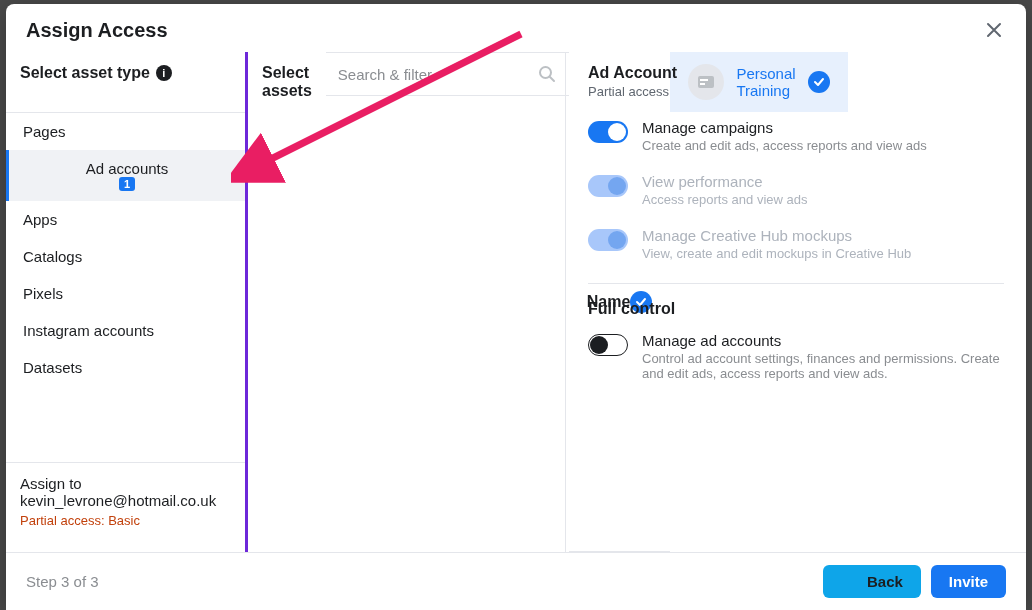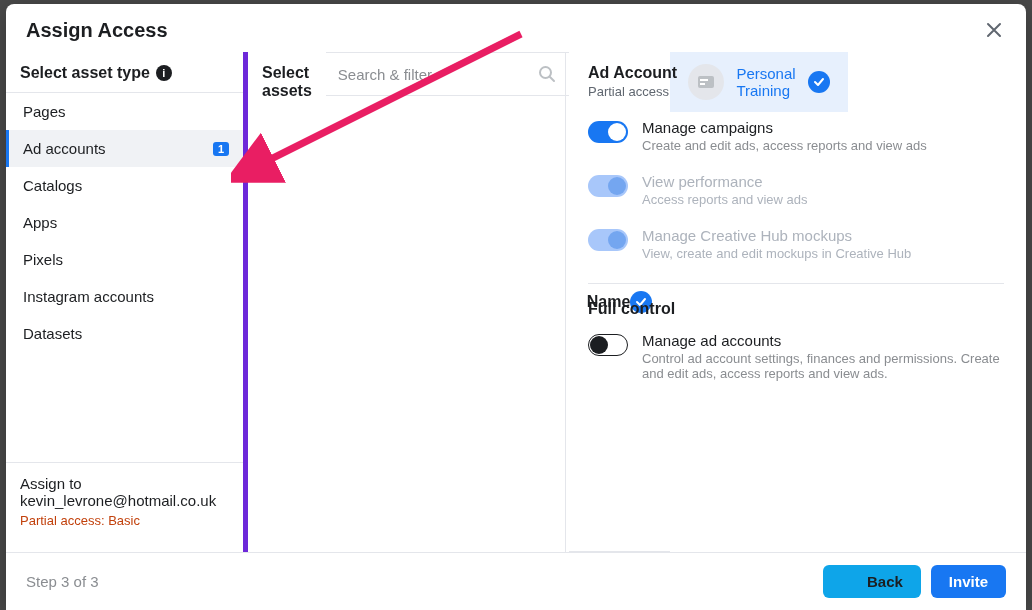--- a/index.html
+++ b/index.html
@@ -7,26 +7,26 @@
   .modal {
     position: absolute; top: 4px; left: 6px; right: 6px; bottom: 0;
     background: #fff; border-radius: 8px 8px 0 0; box-shadow: 0 4px 24px rgba(0,0,0,.3);
     display: flex; flex-direction: column;
   }
   .modal-header { display: flex; align-items: center; justify-content: space-between; padding: 14px 20px 10px 20px; }
   .modal-title { font-size: 20px; font-weight: 700; color: #1c1e21; }
   .close-btn { width: 24px; height: 24px; display:flex; align-items:center; justify-content:center; cursor:pointer; color:#606770; font-size:20px; }
   .modal-body { flex: 1; display: flex; border-top: 0 solid #e4e6eb; overflow:hidden; }
   
-  .col-left { width: 242px; display:flex; flex-direction:column; border-right:5px solid #6d28d9; }
+  .col-left { width: 242px; display:flex; flex-direction:column; border-right:3px solid #6d28d9;gap:20px; }
   .col-left-header { padding: 12px 14px 10px; font-size:16px; font-weight:700; color:#1c1e21; display:flex; align-items:center; gap:6px;}
   .info-icon { width:16px; height:16px; border-radius:50%; background:#1c1e21; color:#fff; font-size:11px; font-weight:700; display:inline-flex; align-items:center; justify-content:center; }
   .asset-type-list { border-top:1px solid #e4e6eb; }
   .asset-type-item { padding: 10px 14px; font-size:15px; color:#1c1e21; cursor:pointer; display:flex; align-items:center; justify-content:space-between; border-left:3px solid transparent; }
-  .asset-type-item.selected { background:#f0f2f5; border-left:3px solid #1877f2; }
+  .asset-type-item.selected { background:#f0f2f5; border-left:3px solid #1877f2;flex-direction:column; }
   .badge { background:#1877f2; color:#fff; font-size:11px; font-weight:700; padding:1px 5px; border-radius:3px; }
   .assignee-box { margin-top:auto; border-top:1px solid #e4e6eb; padding:12px 14px 24px; }
   .assignee-label { font-size:15px; color:#1c1e21; }
   .assignee-email { font-size:15px; color:#1c1e21; word-break:break-all; }
   .assignee-access { font-size:13px; color:#c2410c; margin-top:4px; }
   
   .col-mid { width: 318px; border-right:1px solid #e4e6eb; display:flex; flex-direction:row; }
   .col-mid-header { padding:12px 14px 10px; font-size:16px; font-weight:700; color:#1c1e21; }
   .search-row { border-top:1px solid #e4e6eb; border-bottom:1px solid #e4e6eb; display:flex; align-items:center; padding:0 12px; height:44px; }
   .search-input { flex:1; border:none; outline:none; font-size:15px; color:#1c1e21; background:transparent; }
@@ -87,24 +87,24 @@
       </div>
       <div class="asset-type-list" id="asset-type-list">
           <div class="asset-type-item">
             <span>Pages</span>
           </div>
           <div class="asset-type-item selected">
             <span>Ad accounts</span>
             <span class="badge">1</span>
           </div>
           <div class="asset-type-item">
+            <span>Apps</span>
+          </div>
+          <div class="asset-type-item">
             <span>Catalogs</span>
-          </div>
-          <div class="asset-type-item">
-            <span>Apps</span>
           </div>
           <div class="asset-type-item">
             <span>Pixels</span>
           </div>
           <div class="asset-type-item">
             <span>Instagram accounts</span>
           </div>
           <div class="asset-type-item">
             <span>Datasets</span>
           </div>

